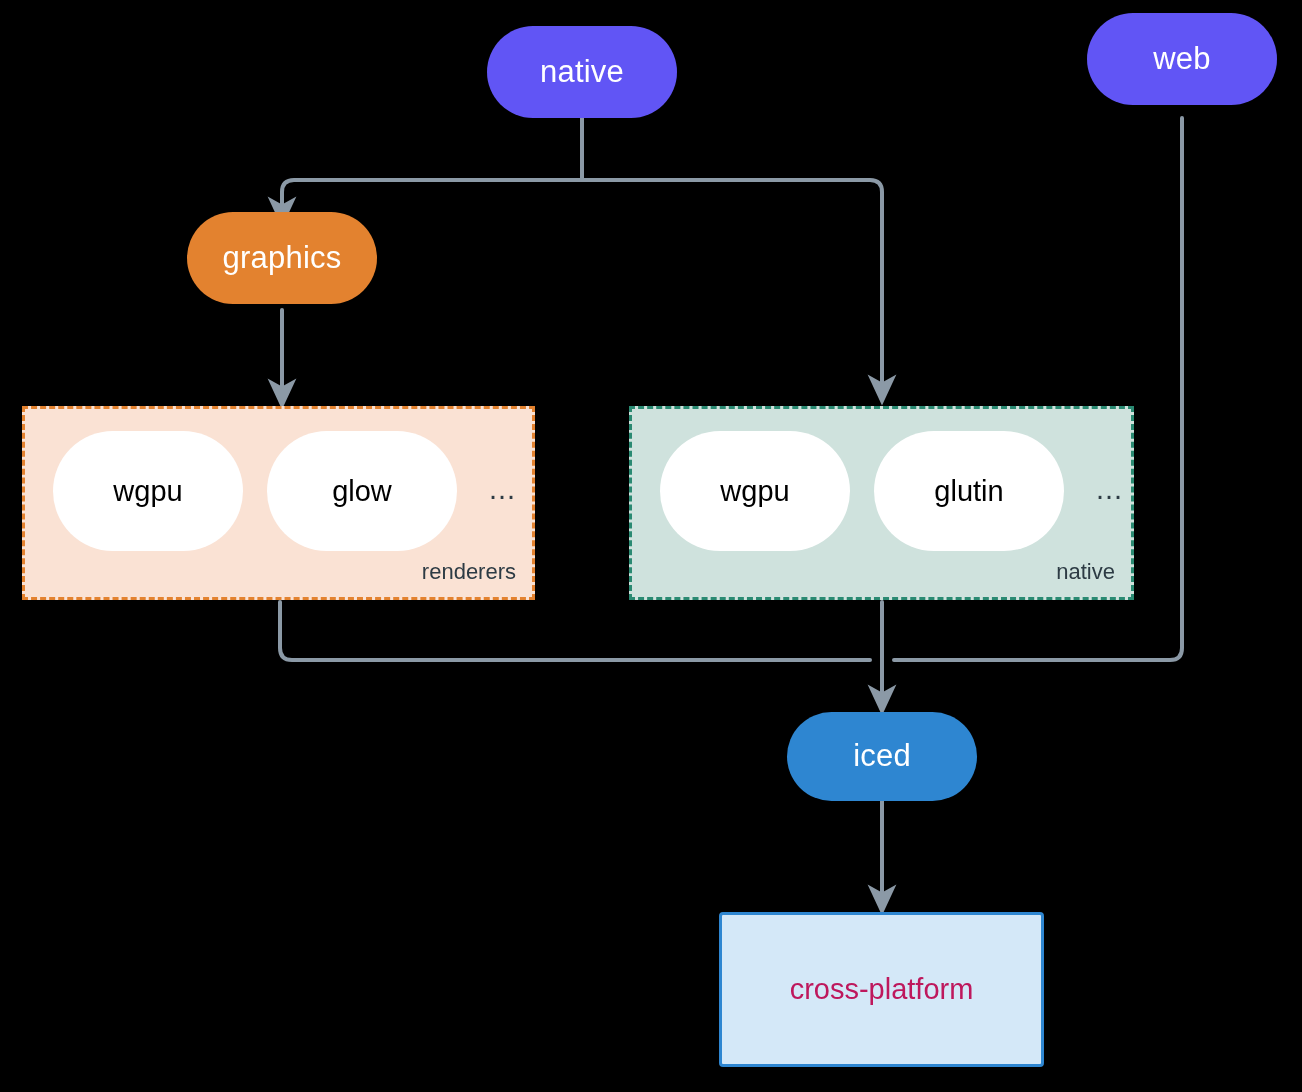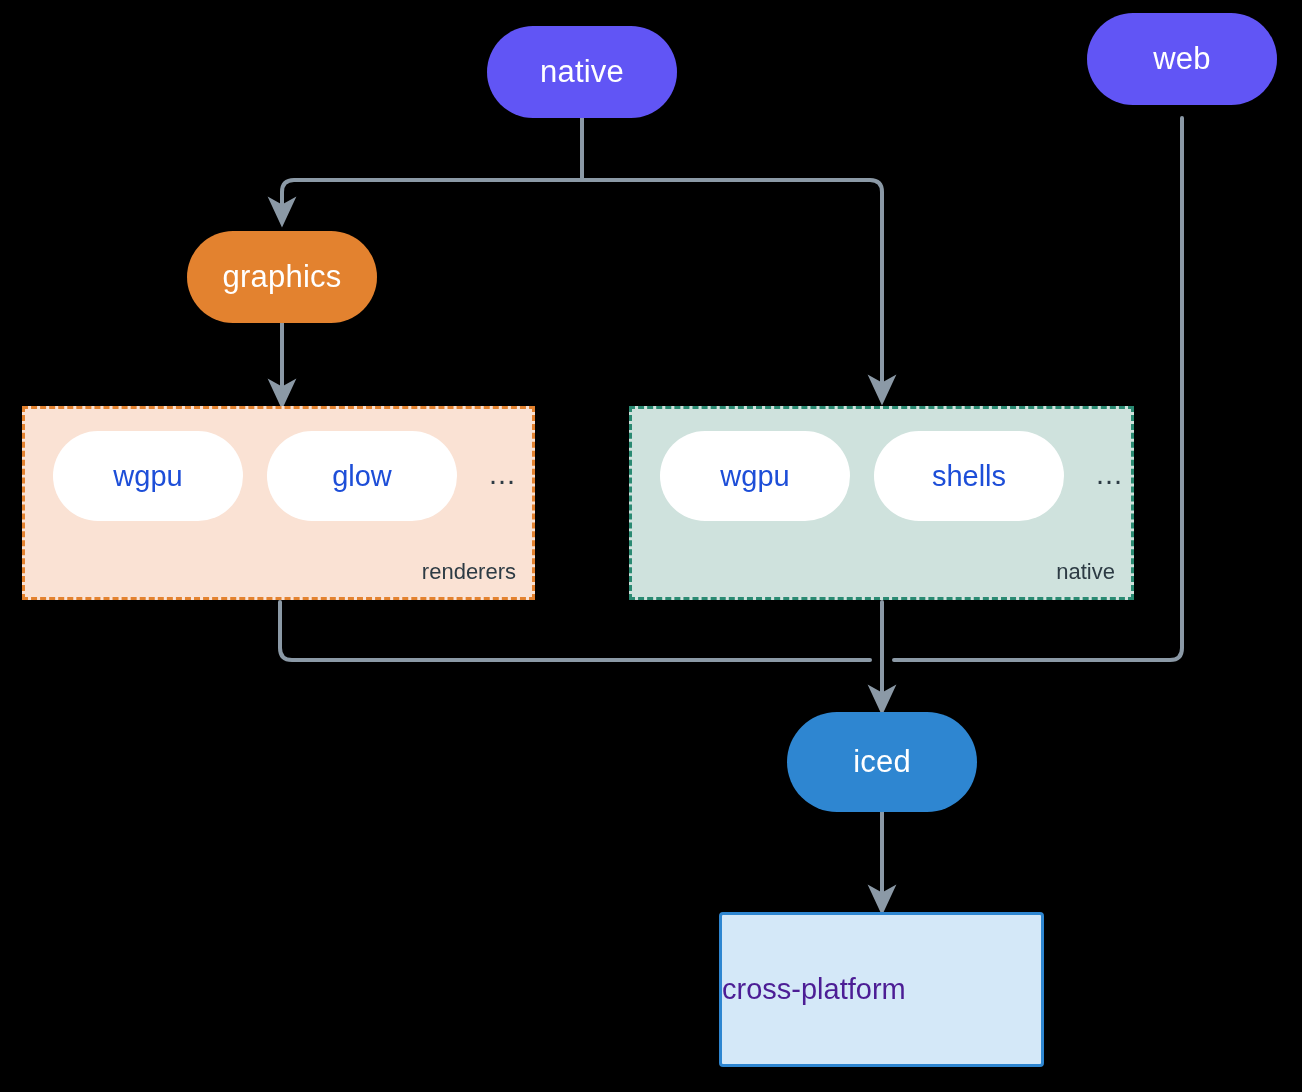--- a/index.html
+++ b/index.html
@@ -55,30 +55,30 @@
   }
   .pill-web {
     left: 1087px;
     top: 13px;
     width: 190px;
     height: 92px;
     background: #6155f5;
   }
   .pill-graphics {
     left: 187px;
-    top: 231px;
+    top: 212px;
     width: 190px;
     height: 92px;
     background: #e3822f;
   }
   .pill-iced {
     left: 787px;
     top: 712px;
     width: 190px;
-    height: 100px;
+    height: 89px;
     background: #2e86d1;
   }
 
   
   .group {
     position: absolute;
     box-sizing: border-box;
     border-style: dashed;
     border-width: 3px;
   }
@@ -103,26 +103,26 @@
     position: absolute;
     left: 28px;
     top: 22px;
     display: flex;
     align-items: center;
     gap: 24px;
   }
 
   .chip {
     box-sizing: border-box;
-    height: 90px;
+    height: 120px;
     min-width: 190px;
     padding: 0 26px;
     border-radius: 999px;
     background: #ffffff;
-    color: #1d4ed8;
+    color: #000000;
     font-size: 29px;
     display: flex;
     align-items: center;
     justify-content: center;
   }
 
   .ellipsis {
     color: #2d3b44;
     font-size: 29px;
     letter-spacing: 1px;
@@ -145,23 +145,23 @@
     left: 719px;
     top: 912px;
     width: 325px;
     height: 155px;
     box-sizing: border-box;
     background: #d4e8f8;
     border: 3px solid #2e86d1;
     border-radius: 4px;
     display: flex;
     flex-direction: column;
-    align-items: flex-start;
+    align-items: center;
     justify-content: center;
-    color: #4c1d95;
+    color: #be185d;
     font-size: 29px;
     line-height: 1.65;
   }
 </style>
 </head>
 <body>
 
 <div id="diagram-root">
 
   <svg id="edges" viewBox="0 0 1302 1092" width="1302" height="1092">
@@ -217,21 +217,21 @@
     </div>
     <div class="group-label">renderers</div>
   </div>
 
   <div class="group group-shells">
     <div class="group-items">
       <div class="chip">
         <span>wgpu</span>
       </div>
       <div class="chip">
-        <span>shells</span>
+        <span>glutin</span>
       </div>
       <div class="ellipsis">...</div>
     </div>
     <div class="group-label">native</div>
   </div>
 
   <div class="node pill pill-iced">
     <span>iced</span>
   </div>
 

